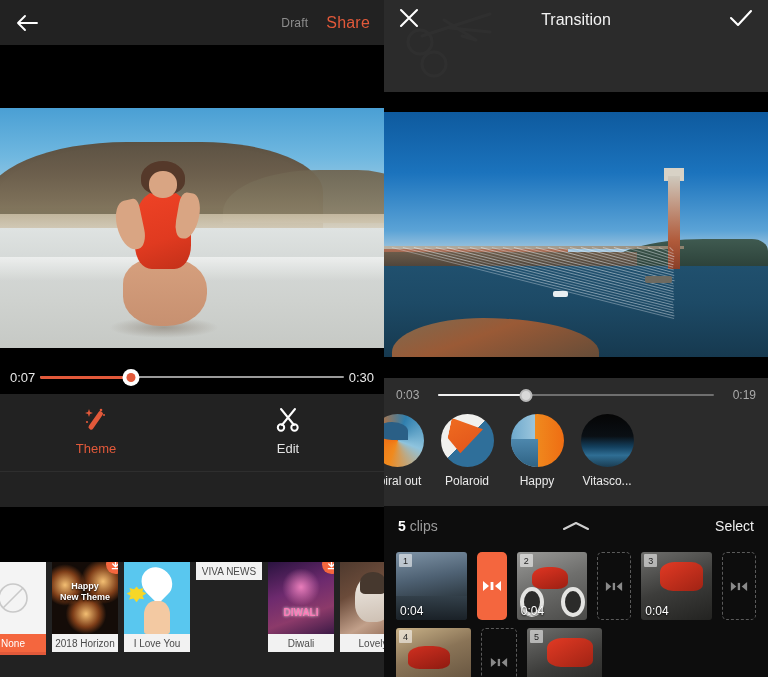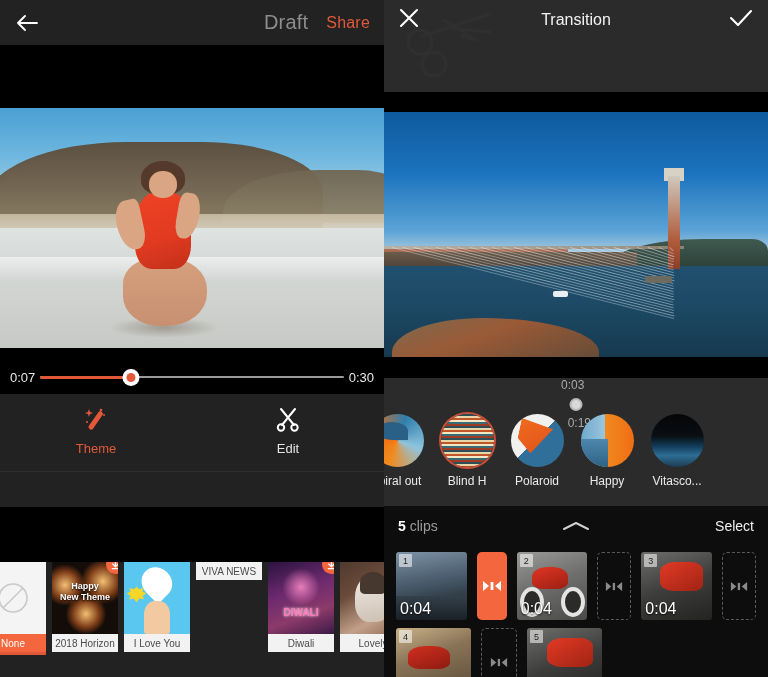--- a/index.html
+++ b/index.html
@@ -14,21 +14,21 @@
   
   .panel-left { position: relative; width: 384px; height: 677px; background: #000; overflow: hidden; }
 
   .lp-topbar {
     height: 45px; background: #222222; display: flex; align-items: center;
     padding: 0 14px; position: relative;
   }
   .back-arrow { width: 26px; height: 26px; display: flex; align-items: center; justify-content: center; }
   .back-arrow svg { display: block; }
   .lp-topbar-right { margin-left: auto; display: flex; align-items: center; gap: 18px; }
-  .draft-label { color: #8d8d8d; font-size: 20px; letter-spacing: .2px; }
+  .draft-label { color: #8d8d8d; font-size: 12px; letter-spacing: .2px; }
   .share-label { color: #e2593a; font-size: 16px; letter-spacing: .2px; }
 
   .lp-videowrap { position: relative; height: 315px; background: #000; }
   .lp-video {
     position: absolute; left: 0; right: 0; top: 63px; height: 240px; overflow: hidden;
     background: #9fb5c4;
   }
   
   .beach-sky { position:absolute; left:0; right:0; top:0; height:46%;
     background: linear-gradient(180deg, #4a9fd4 0%, #70b8e0 45%, #a6cfe4 85%, #cfe0e8 100%); }
@@ -155,21 +155,21 @@
   .br-tower { position:absolute; left:74%; top:26%; width:3.2%; height:38%;
     background: linear-gradient(180deg,#cfc9bd 0%, #b05a3a 70%, #8a3f28 100%); }
   .br-tower-top { position:absolute; left:73%; top:23%; width:5%; height:5%;
     background:#d8d2c6; }
   .br-cables { position:absolute; left:0; right:0; top:0; height:100%; }
   .br-cable { position:absolute; background: rgba(238,244,248,.75); transform-origin: top left; }
   .br-deck { position:absolute; left:0; top:54.5%; width:78%; height:1.6%;
     background: linear-gradient(90deg, rgba(190,175,155,.85), rgba(150,135,115,.9)); }
   .br-boat { position:absolute; background:#e9eef1; border-radius:2px; }
 
-  .rp-timeline { height:34px; background:#2b2b2b; display:flex; align-items:center; padding:0 12px; gap:12px;flex-direction:column; }
+  .rp-timeline { height:34px; background:#2b2b2b; display:flex; align-items:center; padding:0 12px; gap:12px; }
   .rp-timeline .tl-time { color:#aaaaaa; font-size:12px; }
   .rp-timeline .tl-bg { background:#6f6f6f; }
   .rp-timeline .tl-fill { background:#f0f0f0; height:2px; }
   .rp-thumb { position:absolute; width:13px; height:13px; border-radius:50%;
     background:#d8d8d8; border:2px solid #b9b9b9; transform:translateX(-50%); }
 
   .trans-strip { height:94px; background:#2b2b2b; display:flex; align-items:flex-start; gap:0; overflow:hidden; }
   .trans-item { width:70px; flex:0 0 70px; display:flex; flex-direction:column; align-items:center; gap:7px; padding-top:2px; }
   .trans-item:first-child { margin-left:-22px; }
   .trans-circle { width:53px; height:53px; border-radius:50%; overflow:hidden; position:relative; }
@@ -204,21 +204,21 @@
   .clips-count { font-size:14px; color:#9c9c9c; }
   .clips-count b { color:#ffffff; font-weight:bold; }
   .clips-chevron { position:absolute; left:0; right:0; display:flex; justify-content:center; pointer-events:none; }
   .clips-select { margin-left:auto; color:#f0f0f0; font-size:14px; }
 
   .clips-grid { background:#0d0d0d; padding:6px 12px 0 12px; height:calc(677px - 92px - 286px - 34px - 94px - 40px); overflow:hidden; }
   .clips-row { display:flex; align-items:flex-start; gap:10px; margin-bottom:8px; }
   .clip-cell { position:relative; width:75px; height:68px; border-radius:3px; overflow:hidden; }
   .clip-num { position:absolute; left:3px; top:2px; width:13px; height:13px; background:rgba(255,255,255,.55);
     color:#222; font-size:9px; display:flex; align-items:center; justify-content:center; border-radius:1px; z-index:2; }
-  .clip-dur { position:absolute; left:4px; bottom:2px; color:#fff; font-size:16px; text-shadow:0 1px 2px rgba(0,0,0,.9); z-index:2; }
+  .clip-dur { position:absolute; left:4px; bottom:2px; color:#fff; font-size:12px; text-shadow:0 1px 2px rgba(0,0,0,.9); z-index:2; }
   .clip-art-street { width:100%; height:100%;
     background: linear-gradient(170deg,#7e93a6 0%, #4f6274 38%, #2f3b44 70%, #1b2228 100%); }
   .clip-art-street::after { content:''; position:absolute; left:0; bottom:0; width:100%; height:36%;
     background: linear-gradient(180deg,#33404a,#1a2127); }
   .clip-art-moto { width:100%; height:100%; position:relative;
     background: linear-gradient(160deg,#9a9a98 0%, #6f6f6d 45%, #4a4a48 100%); }
   .clip-art-moto .tank { position:absolute; left:22%; top:22%; width:50%; height:32%;
     background: linear-gradient(160deg,#e03522,#9c1f12); border-radius:45% 45% 30% 30%; }
   .clip-art-moto .wheel { position:absolute; bottom:4%; width:34%; height:44%;
     border:4px solid #e4e4e2; border-radius:50%; background:#2b2b2a; }
@@ -471,26 +471,20 @@
       <span class="tl-time right">0:19</span>
     </div>
 
     <div class="trans-strip">
       <div class="trans-item">
         <div class="trans-circle">
             <div class="tc-spiral"></div>
           </div>
         <span class="trans-label">spiral out</span>
       </div>
-      <div class="trans-item selected">
-        <div class="trans-circle">
-            <div class="tc-blind"></div>
-          </div>
-        <span class="trans-label">Blind H</span>
-      </div>
       <div class="trans-item">
         <div class="trans-circle">
             <div class="tc-polaroid"></div>
           </div>
         <span class="trans-label">Polaroid</span>
       </div>
       <div class="trans-item">
         <div class="trans-circle">
             <div class="tc-slide"></div>
           </div>

